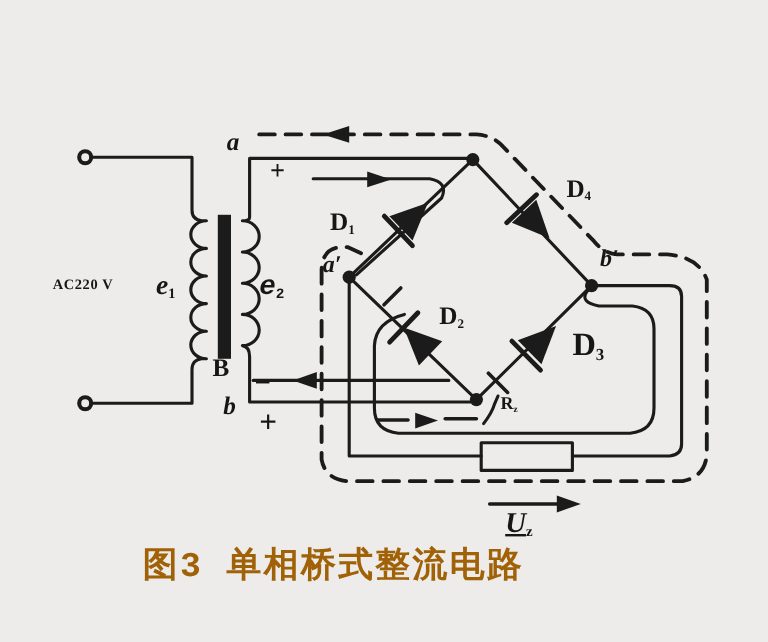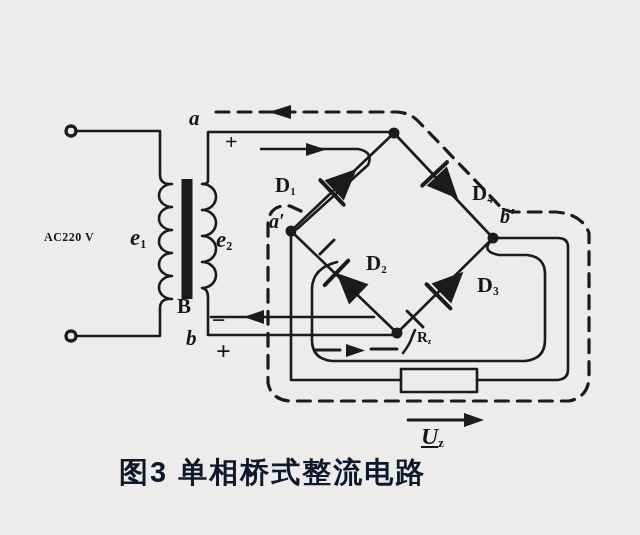--- a/index.html
+++ b/index.html
@@ -15,23 +15,23 @@
     position:absolute;
     color:#161616;
     font-weight:bold;
     line-height:1;
     white-space:nowrap;
     font-family:"Liberation Serif","DejaVu Serif",serif;
   }
   .it{font-style:italic;}
   .sub{font-size:0.52em;font-style:normal;vertical-align:-0.28em;letter-spacing:0;}
   .caption{
-    font-family:Liberation Sans, sans-serif;
+    font-family:Liberation Mono, monospace;
     font-weight:bold;
-    color:#0f172a;
+    color:#a16207;
     letter-spacing:2px;
   }
 </style>
 </head>
 <body>
 
 <div id="stage">
 
   <svg id="circuit-svg" width="640" height="535" viewBox="0 0 640 535">
     <g stroke="#1b1b1b" fill="none" stroke-width="2.6" stroke-linecap="round" stroke-linejoin="round">
@@ -119,21 +119,21 @@
       <polygon points="264,310 244,317 264,324"></polygon>
       <polygon points="346,344 365,350.5 346,357"></polygon>
       <polygon points="464,413 484,420 464,427"></polygon>
     </g>
   </svg>
 
   <span class="lbl" style="left:44px;top:231px;font-size:12px;letter-spacing:0.5px;">AC220 V</span>
 
   <span class="lbl it" style="left:130px;top:226px;font-size:23px;"><span>e</span><span class="sub">1</span></span>
 
-  <span class="lbl it" style="left:216px;top:228px;font-size:23px;"><span>e</span><span class="sub">2</span></span>
+  <span class="lbl it" style="left:216px;top:228px;font-size:23px;font-family:Liberation Mono, monospace;"><span>e</span><span class="sub">2</span></span>
 
   <span class="lbl" style="left:177px;top:296px;font-size:21px;">B</span>
 
   <span class="lbl it" style="left:189px;top:108px;font-size:21px;">a</span>
 
   <span class="lbl it" style="left:186px;top:328px;font-size:21px;">b</span>
 
   <span class="lbl" style="left:225px;top:131px;font-size:22px;">+</span>
 
   <span class="lbl" style="left:212px;top:308px;font-size:24px;">−</span>
@@ -141,23 +141,23 @@
   <span class="lbl" style="left:216px;top:339px;font-size:26px;">+</span>
 
   <span class="lbl it" style="left:269px;top:211px;font-size:20px;">a′</span>
 
   <span class="lbl it" style="left:500px;top:206px;font-size:20px;">b′</span>
 
   <span class="lbl" style="left:275px;top:151px;font-size:21px;margin-top:24px;"><span>D</span><span class="sub">1</span></span>
 
   <span class="lbl" style="left:366px;top:241px;font-size:21px;margin-top:12px;"><span>D</span><span class="sub">2</span></span>
 
-  <span class="lbl" style="left:477px;top:274px;font-size:22px;"><span>D</span><span class="sub">3</span></span>
+  <span class="lbl" style="left:477px;top:274px;font-size:27px;"><span>D</span><span class="sub">3</span></span>
 
-  <span class="lbl" style="left:472px;top:147px;font-size:21px;margin-top:36px;"><span>D</span><span class="sub">4</span></span>
+  <span class="lbl" style="left:472px;top:147px;font-size:21px;"><span>D</span><span class="sub">4</span></span>
 
   <span class="lbl" style="left:417px;top:330px;font-size:15px;"><span>R</span><span class="sub">z</span></span>
 
   <span class="lbl it" style="left:421px;top:424px;font-size:24px;text-decoration:underline;"><span>U</span><span class="sub">z</span></span>
 
   <span class="lbl caption" style="left:119px;top:458px;font-size:29px;">图3 单相桥式整流电路</span>
 
 </div>
 
 </body></html>

